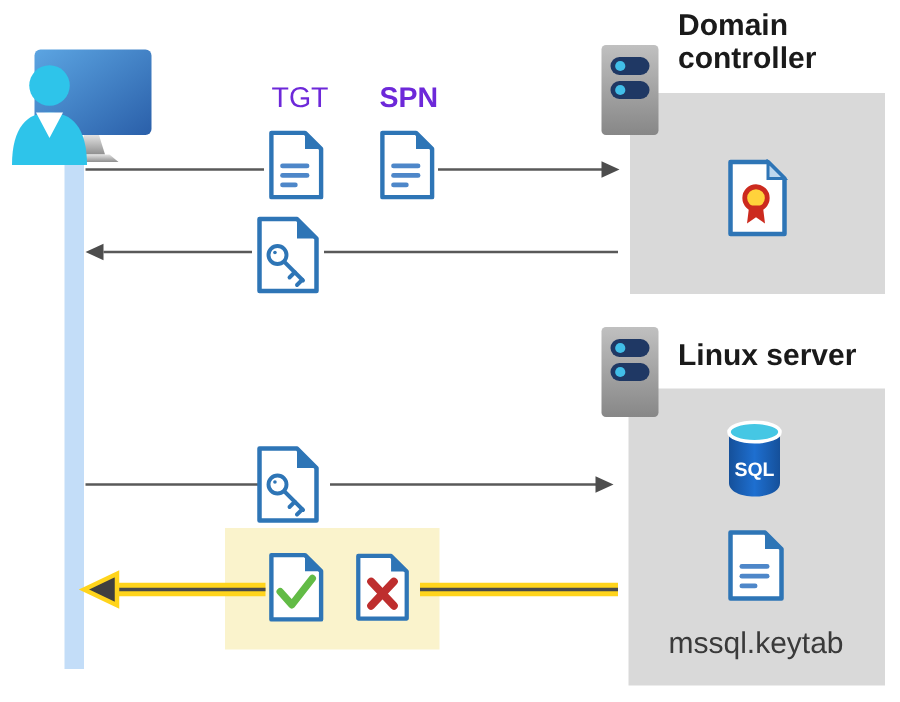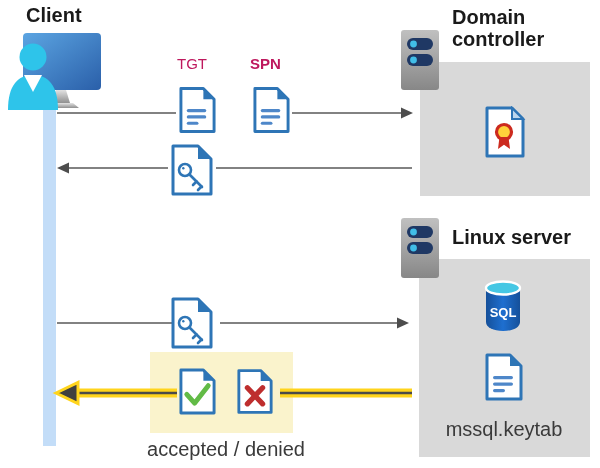--- a/index.html
+++ b/index.html
@@ -10,21 +10,21 @@
     --person-cyan:#2EC4EA; --server-navy:#1F3864; --server-dot-cyan:#41BEE8;
     --text-dark:#1A1A1A; --text-gray:#3A3A3A;
   }
   html,body{margin:0;padding:0;background:#fff;}
   #canvas{
     position:relative;width:600px;height:468px;background:#fff;overflow:hidden;
     font-family:"Liberation Sans",sans-serif;
   }
   .abs{position:absolute;}
   .title{font-weight:bold;font-size:20px;line-height:1.12;color:var(--text-dark);}
-  .small-label{font-size:15px;color:#be185d;text-align:left;}
+  .small-label{font-size:19px;color:#6d28d9;text-align:right;}
   .cap-label{font-size:20px;color:var(--text-gray);text-align:center;}
   .graybox{background:var(--gray-box);}
   
   #client-label{left:26px;top:4px;}
   #client-icon{left:3px;top:30px;width:102px;height:82px;z-index:3;}
   #lifeline{left:43px;top:96px;width:13px;height:350px;background:var(--lifeline-blue);z-index:0;}
   #dc-label{left:452px;top:6px;width:150px;}
   #dc-box{left:420px;top:62px;width:170px;height:134px;z-index:0;}
   #dc-server-icon{left:400px;top:29px;width:40px;height:62px;z-index:2;}
   #cert-icon{left:484px;top:106px;width:42px;height:52px;z-index:2;}
@@ -79,21 +79,20 @@
 
     <g>
       <line x1="74" y1="393" x2="177" y2="393" stroke="var(--highlight-yellow-line)" stroke-width="9"></line>
       <line x1="280" y1="393" x2="412" y2="393" stroke="var(--highlight-yellow-line)" stroke-width="9"></line>
       <line x1="74" y1="393" x2="177" y2="393" stroke="#4a4a4a" stroke-width="2.4"></line>
       <line x1="280" y1="393" x2="412" y2="393" stroke="#4a4a4a" stroke-width="2.4"></line>
       <polygon points="56,393 78,382.5 78,403.5" fill="#3F3F3F" stroke="var(--highlight-yellow-line)" stroke-width="3"></polygon>
     </g>
   </svg>
 
-  <div id="client-label" class="abs title">Client</div>
   <svg id="client-icon" class="abs" viewBox="0 0 102 82">
     <defs>
       <linearGradient id="mongrad" x1="0" y1="0" x2="1" y2="1">
         <stop offset="0" stop-color="#5CA5E2"></stop>
           <stop offset="1" stop-color="#2A5FA9"></stop>
       </linearGradient>
       <linearGradient id="standgrad" x1="0" y1="0" x2="0" y2="1">
         <stop offset="0" stop-color="#E2E2E2"></stop>
           <stop offset="1" stop-color="#8F8F8F"></stop>
       </linearGradient>
@@ -205,15 +204,14 @@
   </svg>
   <svg id="denied-doc" class="abs" viewBox="0 0 40 48">
     <path d="M3 2 H26 L37 13 V46 H3 Z" fill="#fff" stroke="var(--doc-blue)" stroke-width="3" stroke-linejoin="round"></path>
     <path d="M26 2 L37 13 H26 Z" fill="var(--doc-blue)"></path>
     <g stroke="var(--denied-red)" stroke-width="5.5" stroke-linecap="round">
       <path d="M12 20 L28 37"></path>
       <path d="M28 20 L12 37"></path>
     </g>
   </svg>
 
-  <div id="result-label" class="abs cap-label">accepted / denied</div>
 
 </div>
 
 </body></html>

